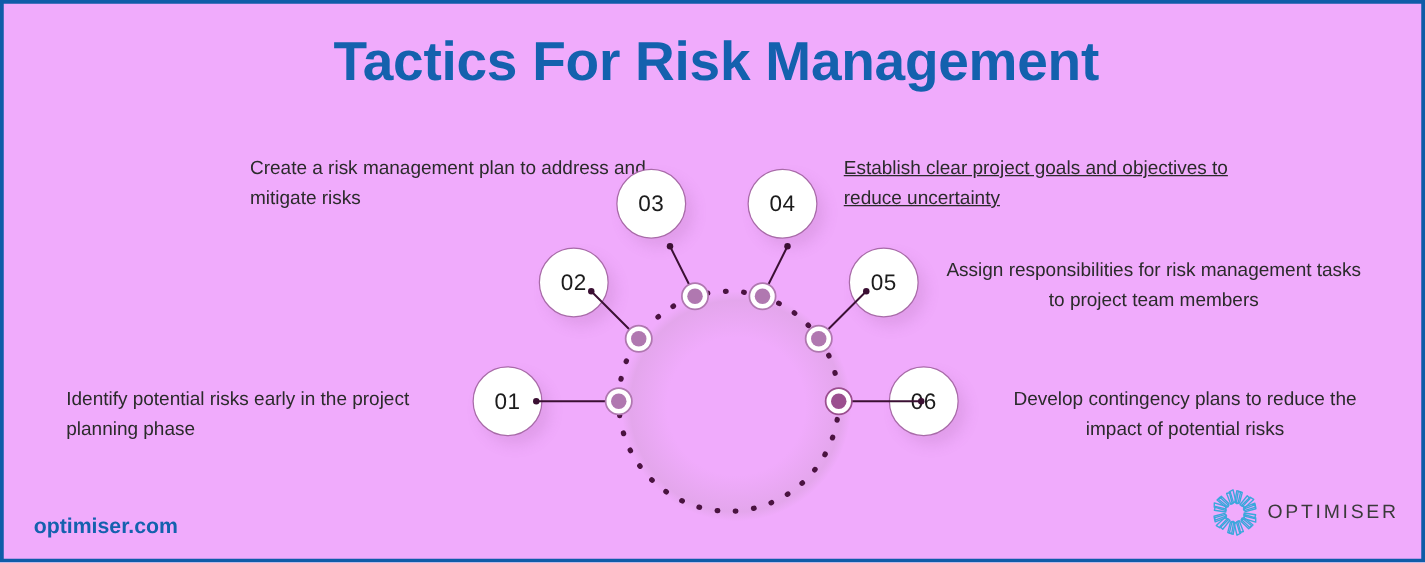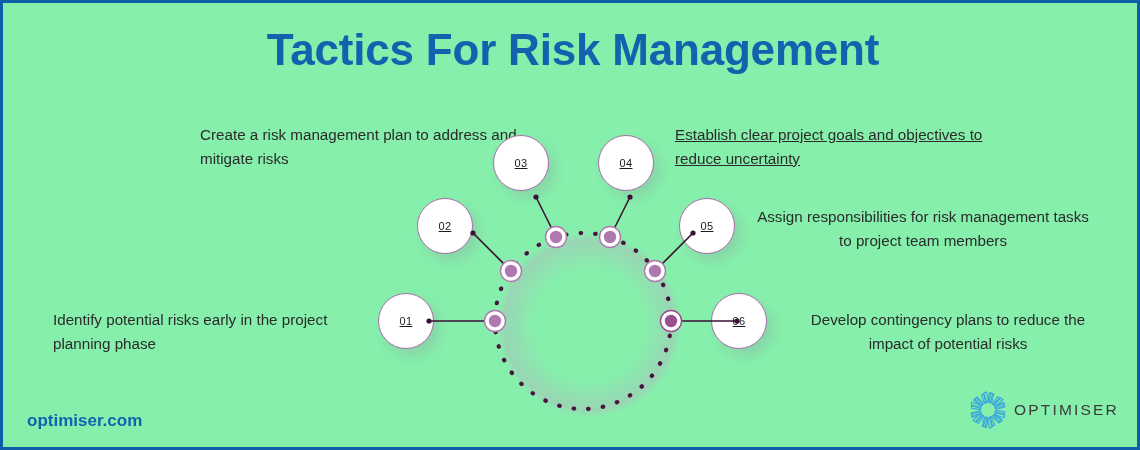--- a/index.html
+++ b/index.html
@@ -7,21 +7,21 @@
     padding: 0;
     background: #ffffff;
   }
   body {
     font-family: "Liberation Sans", sans-serif;
   }
   #canvas {
     position: relative;
     width: 1140px;
     height: 450px;
-    background: #86efac;
+    background: #f0abfc;
     box-sizing: border-box;
     border: 3px solid #0F5CA8;
     overflow: hidden;
   }
   #title {
     position: absolute;
     top: 22px;
     left: 0;
     width: 1140px;
     text-align: center;
@@ -49,24 +49,23 @@
     border-radius: 50%;
     border: 1.6px solid #A86BA8;
     background: #ffffff;
     box-shadow: 6px 7px 11px rgba(150, 90, 150, 0.17);
     display: flex;
     align-items: center;
     justify-content: center;
     box-sizing: border-box;
   }
   .num-circle span {
-    font-size: 11px;
+    font-size: 18px;
     color: #1c1c1c;
     letter-spacing: 0.3px;
-    text-decoration: underline;
   }
 
   
   #ring-svg {
     position: absolute;
     left: 448px;
     top: 186px;
     width: 270px;
     height: 264px;
     overflow: visible;
@@ -109,21 +108,21 @@
 
   <div class="desc desc-right" style="left:672px; top:120px; width:355px;text-decoration:underline;">Establish clear project goals and objectives to reduce uncertainty</div>
 
   <div class="desc desc-right" style="left:750px; top:202px; width:340px;text-align:center;">Assign responsibilities for risk management tasks to project team members</div>
 
   <div class="desc desc-right" style="left:785px; top:305px; width:320px;text-align:center;">Develop contingency plans to reduce the impact of potential risks</div>
 
   <div class="num-circle" style="left:375px; top:290px;">
     <span>01</span>
   </div>
-  <div class="num-circle" style="left:414px; top:195px;">
+  <div class="num-circle" style="left:428px; top:195px;">
     <span>02</span>
   </div>
   <div class="num-circle" style="left:490px; top:132px;">
     <span>03</span>
   </div>
   <div class="num-circle" style="left:595px; top:132px;">
     <span>04</span>
   </div>
   <div class="num-circle" style="left:676px; top:195px;">
     <span>05</span>

